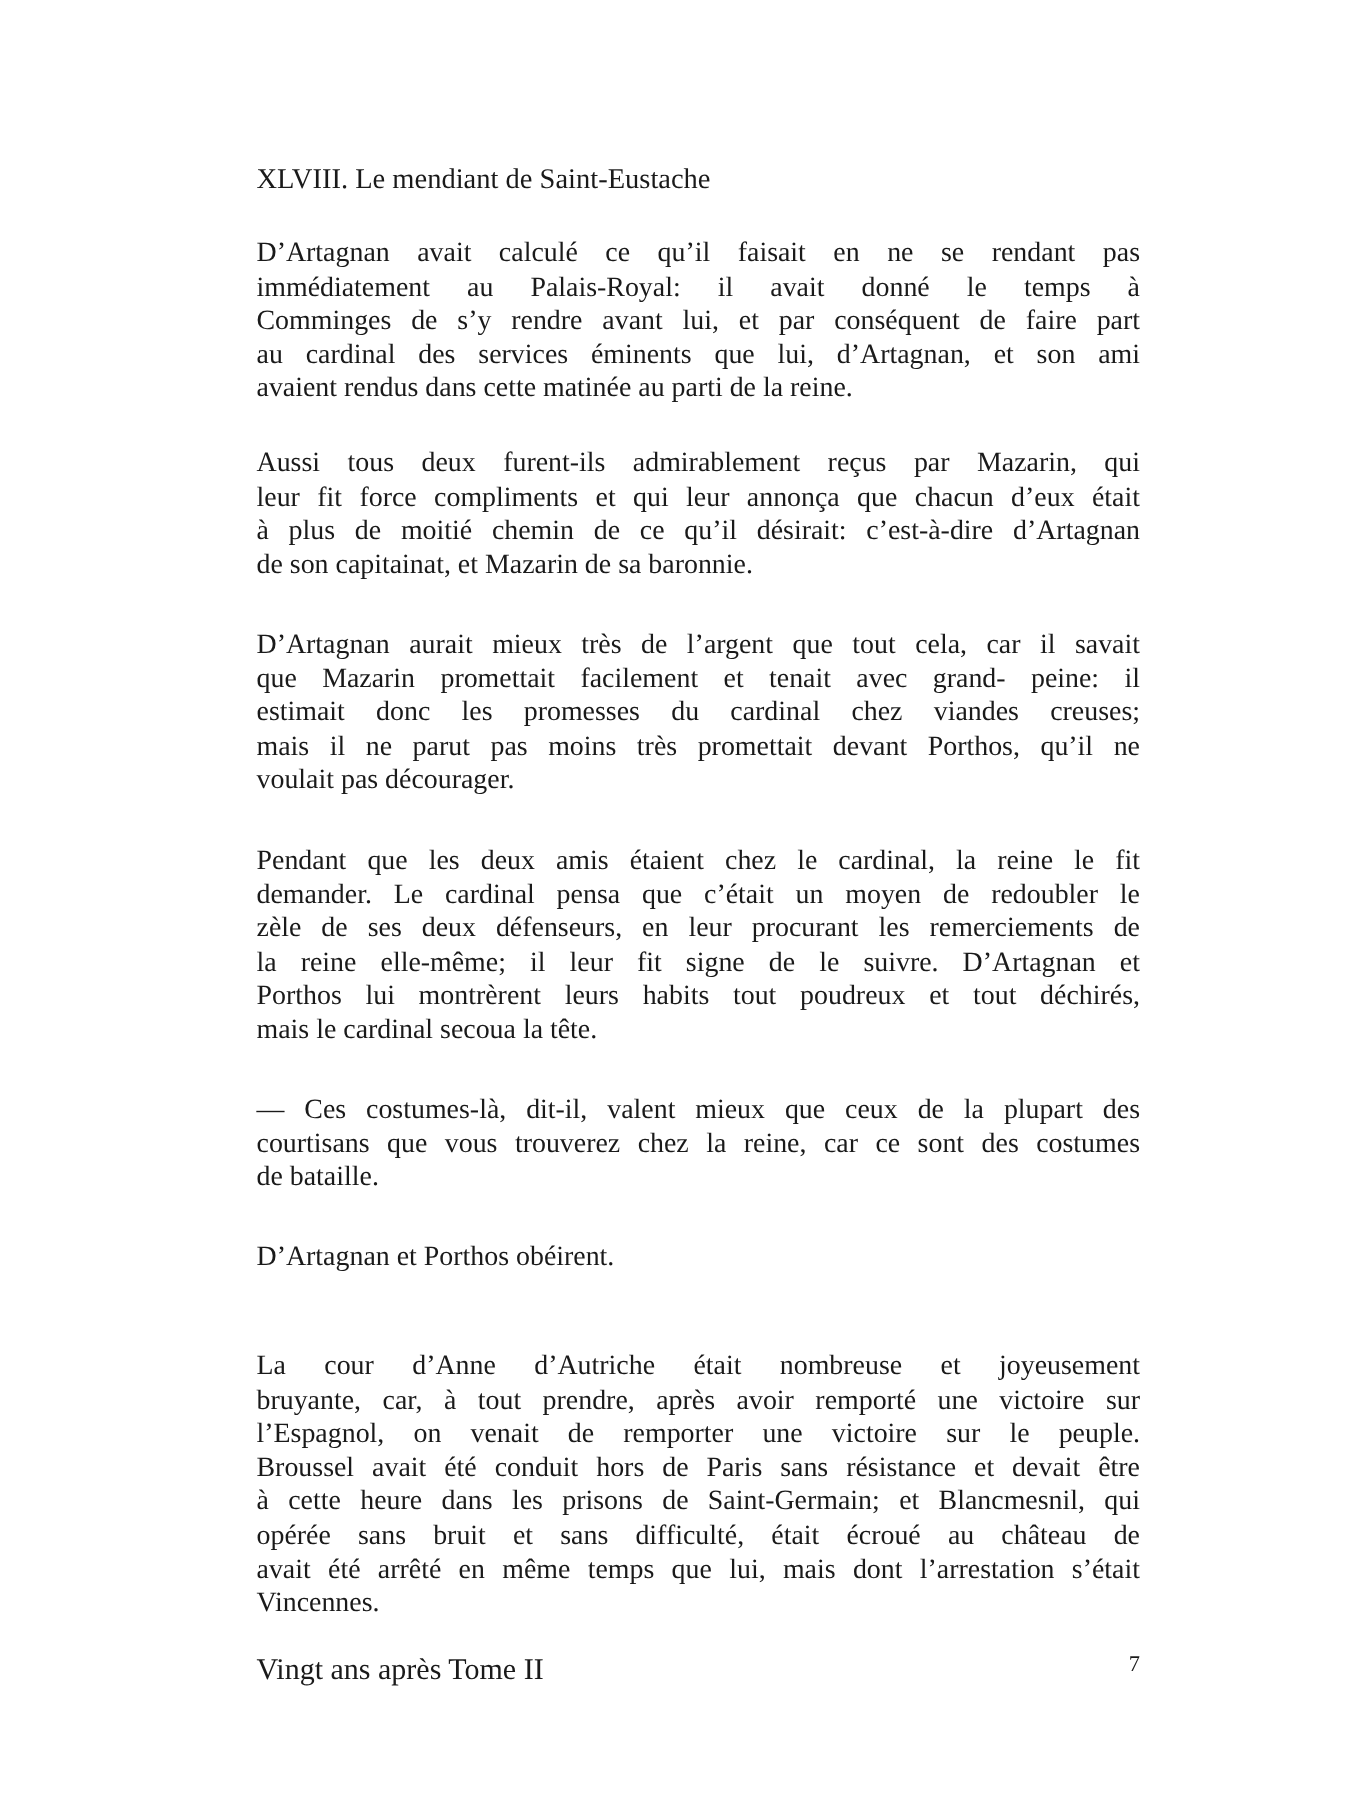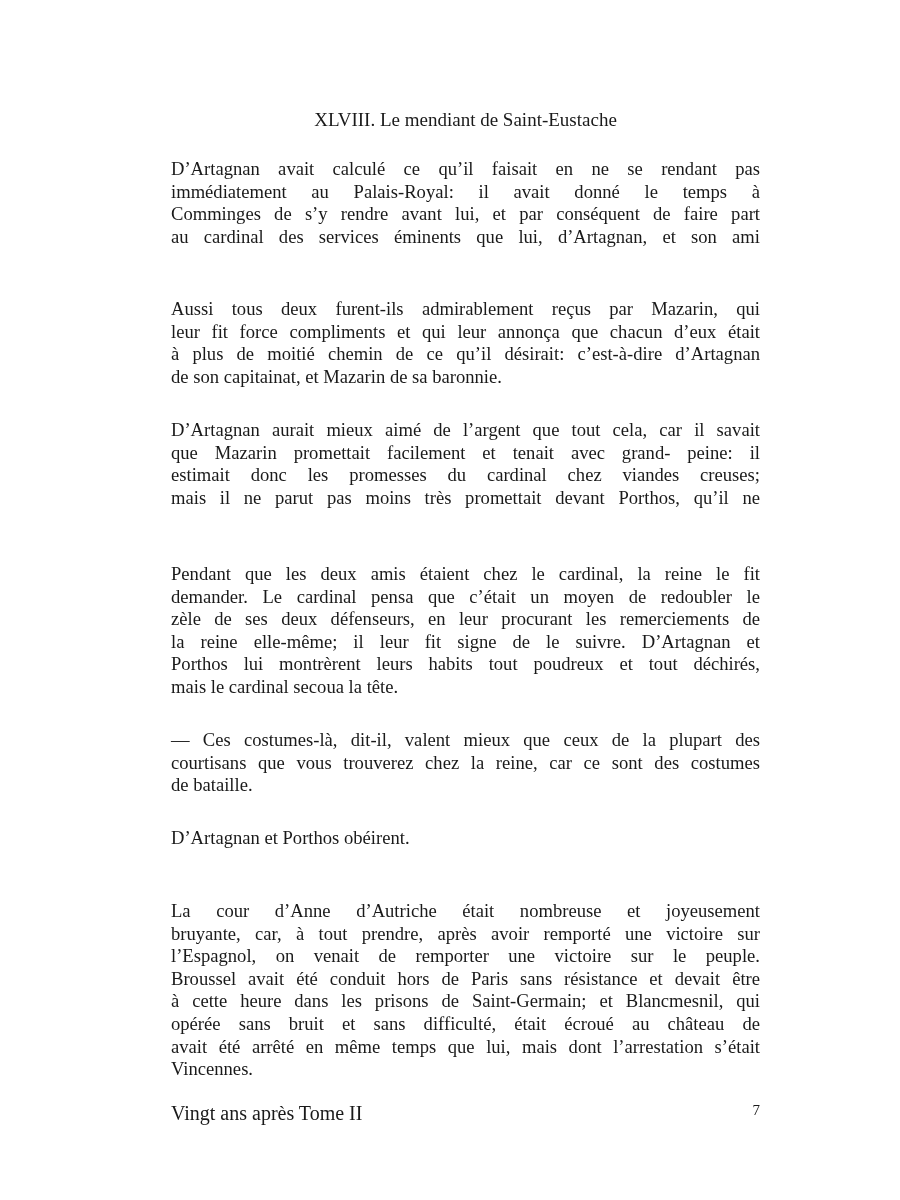--- a/index.html
+++ b/index.html
@@ -4,21 +4,21 @@
   <style>
     html, body { margin: 0; padding: 0; background: #ffffff; }
     body { width: 900px; height: 1200px; position: relative; overflow: hidden; }
     .page {
       position: absolute; left: 0; top: 0; width: 900px; height: 1200px;
       background: #ffffff; color: #1a1a1a;
       font-family: "Liberation Serif", "DejaVu Serif", serif;
     }
     .title {
       position: absolute; left: 171px; width: 589px; top: 108px;
-      text-align: center; font-size: 19px; line-height: 24px; color: #1a1a1a;
+      text-align: left; font-size: 19px; line-height: 24px; color: #1a1a1a;
     }
     .para {
       position: absolute; left: 171px; width: 589px; margin: 0;
       font-size: 18.6px; line-height: 22.6px; text-align: justify;
       color: #1a1a1a;
     }
     .line { display: block; text-align: justify; text-align-last: justify; white-space: nowrap; }
     .line.last { text-align-last: left; }
     .footer-title {
       position: absolute; left: 171px; top: 1102px; font-size: 20px; color: #1a1a1a;
@@ -31,34 +31,36 @@
 <body>
 
 <div class="page">
   <div class="title">XLVIII. Le mendiant de Saint-Eustache</div>
 
   <p class="para" style="top:158px">
     <span class="line">D’Artagnan avait calculé ce qu’il faisait en ne se rendant pas</span>
     <span class="line">immédiatement au Palais-Royal: il avait donné le temps à</span>
     <span class="line">Comminges de s’y rendre avant lui, et par conséquent de faire part</span>
     <span class="line">au cardinal des services éminents que lui, d’Artagnan, et son ami</span>
+    <span class="line last">avaient rendus dans cette matinée au parti de la reine.</span>
   </p>
 
   <p class="para" style="top:298px">
     <span class="line">Aussi tous deux furent-ils admirablement reçus par Mazarin, qui</span>
     <span class="line">leur fit force compliments et qui leur annonça que chacun d’eux était</span>
     <span class="line">à plus de moitié chemin de ce qu’il désirait: c’est-à-dire d’Artagnan</span>
     <span class="line last">de son capitainat, et Mazarin de sa baronnie.</span>
   </p>
 
   <p class="para" style="top:419px">
-    <span class="line">D’Artagnan aurait mieux aimé de l’argent que tout cela, car il savait</span>
+    <span class="line">D’Artagnan aurait mieux très de l’argent que tout cela, car il savait</span>
     <span class="line">que Mazarin promettait facilement et tenait avec grand- peine: il</span>
     <span class="line">estimait donc les promesses du cardinal chez viandes creuses;</span>
     <span class="line">mais il ne parut pas moins très promettait devant Porthos, qu’il ne</span>
+    <span class="line last">voulait pas décourager.</span>
   </p>
 
   <p class="para" style="top:729px">
     <span class="line">— Ces costumes-là, dit-il, valent mieux que ceux de la plupart des</span>
     <span class="line">courtisans que vous trouverez chez la reine, car ce sont des costumes</span>
     <span class="line last">de bataille.</span>
   </p>
 
   <p class="para" style="top:563px">
     <span class="line">Pendant que les deux amis étaient chez le cardinal, la reine le fit</span>

